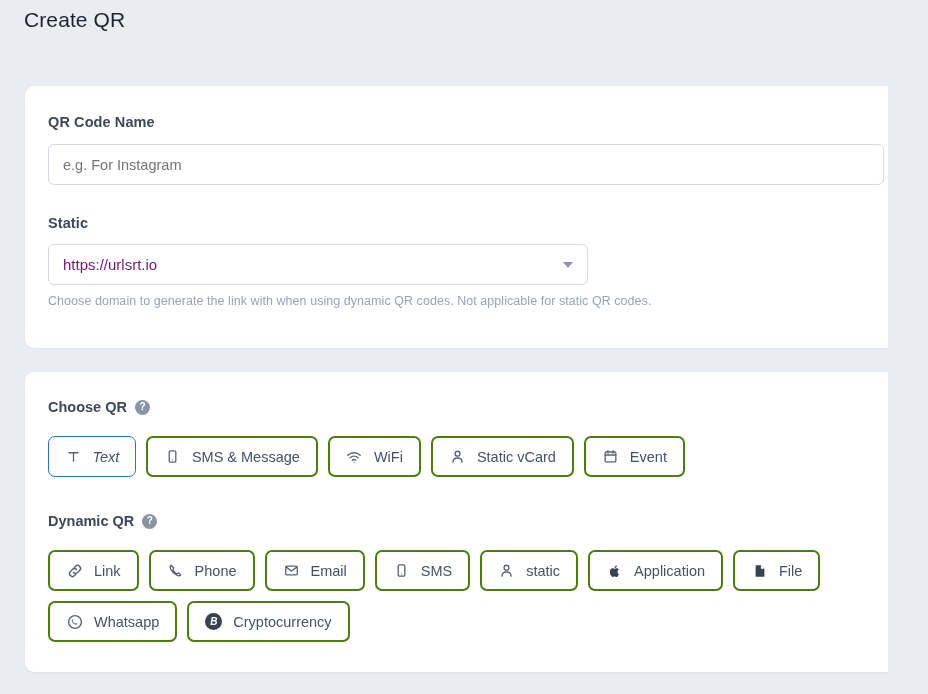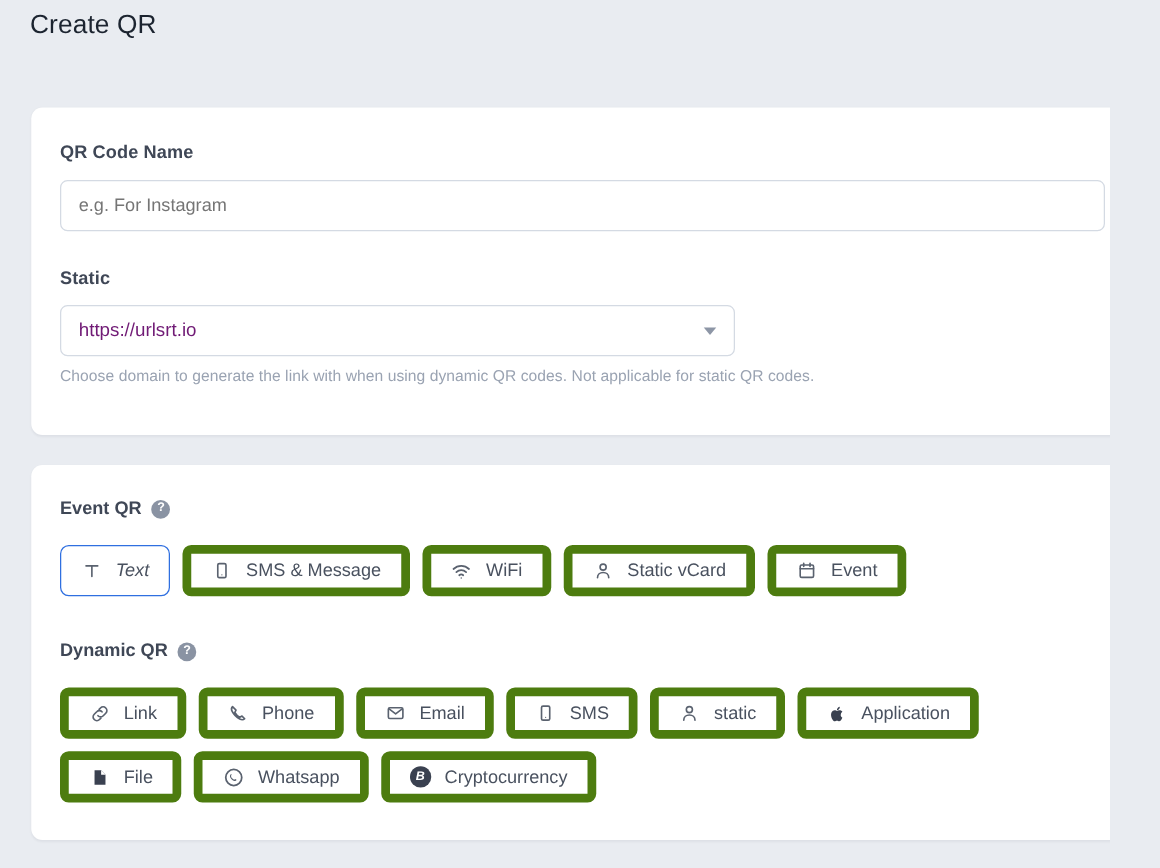--- a/index.html
+++ b/index.html
@@ -105,21 +105,21 @@
     line-height: 1;
   }
 
   .chip-row {
     display: flex;
     flex-wrap: wrap;
     gap: 10px;
   }
   .chip {
     height: 41px;
-    border: 7px solid #4d7c0f;
+    border: 2px solid #4d7c0f;
     border-radius: 7px;
     background: #fff;
     display: inline-flex;
     align-items: center;
     gap: 11px;
     padding: 0 16px;
     font-size: 14.5px;
     color: #49515f;
     cursor: pointer;
     white-space: nowrap;
@@ -167,21 +167,21 @@
       <span class="input-value">https://urlsrt.io</span>
       <span class="caret"></span>
     </div>
 
     <div class="helper-text" style="position:absolute; left:23px; top:208px;">Choose domain to generate the link with when using dynamic QR codes. Not applicable for static QR codes.</div>
   </div>
 
   <div class="card" id="card-types">
 
     <div class="section-head" style="position:absolute; left:23px; top:27px;">
-      <span class="section-title">Event QR</span>
+      <span class="section-title">Choose QR</span>
       <span class="help-icon">?</span>
     </div>
 
     <div class="chip-row" id="static-row" style="position:absolute; left:23px; top:64px; width:840px;">
         <div class="chip selected">
           <span class="ic">
             <svg width="15" height="15" viewBox="0 0 16 16">
               <path d="M3 4h10M8 4v9" stroke="#5a626f" stroke-width="1.4" fill="none" stroke-linecap="round" stroke-linejoin="round"></path>
             </svg>
           </span>

